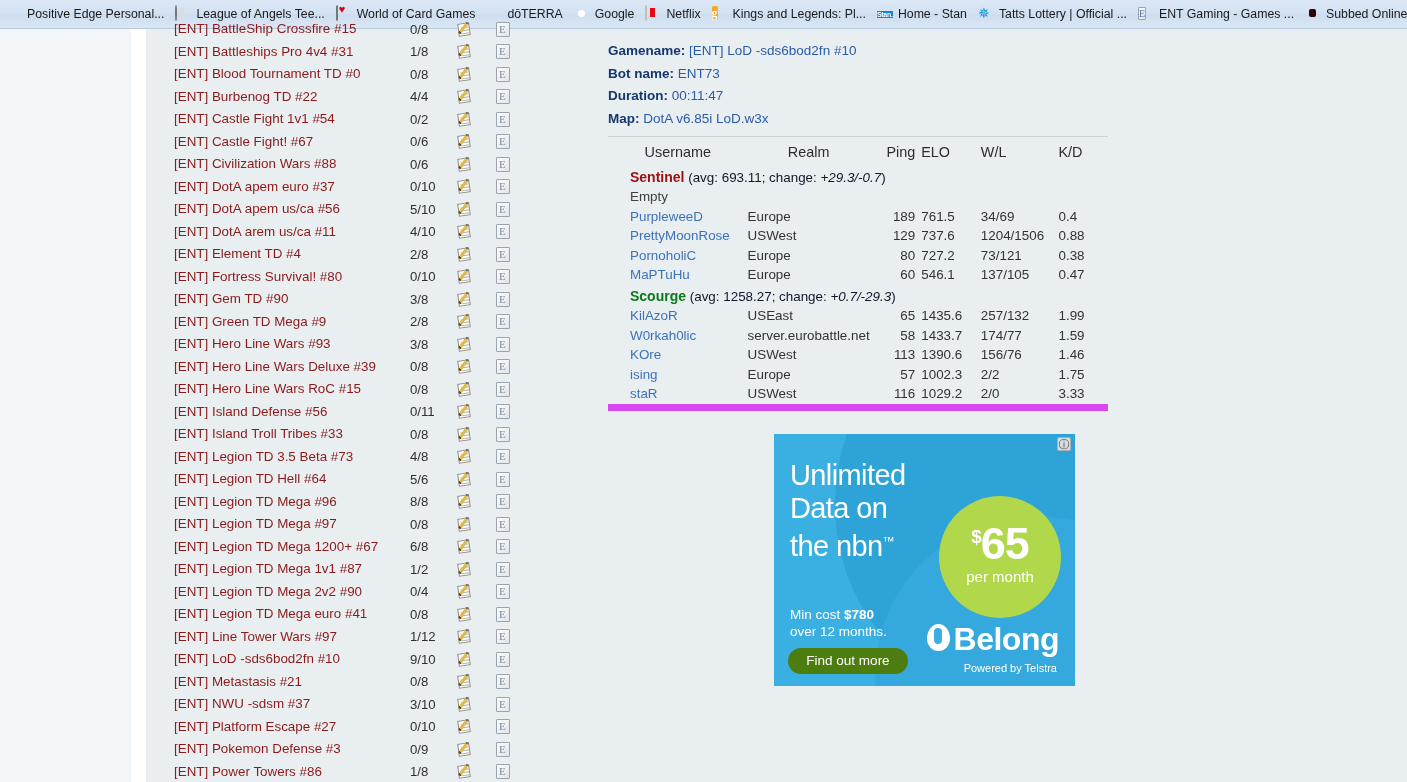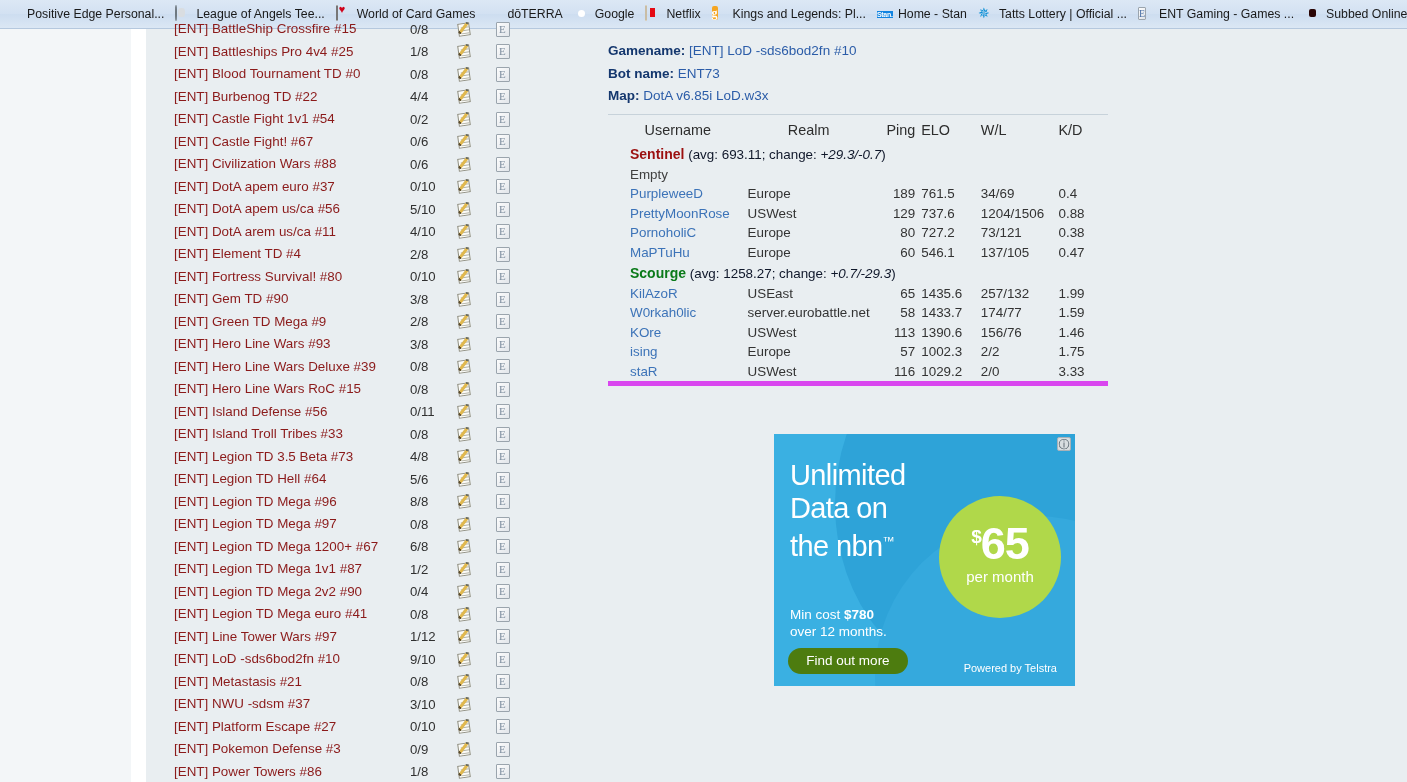--- a/index.html
+++ b/index.html
@@ -234,21 +234,21 @@
     line-height: 22.5px;
     white-space: nowrap;
   }
   .meta-key { font-weight: bold; color: #14376e; }
   .meta-val { color: #2b5ca8; }
 
   #score-table {
     margin-top: 6px;
     width: 500px;
     border-top: 1px solid #c7d2da;
-    border-bottom: 5px solid #d946ef;
+    border-bottom: 7px solid #d946ef;
     border-collapse: collapse;
     font-size: 13.4px;
   }
   #score-table td, #score-table th {
     padding: 0;
     line-height: 19.5px;
     font-weight: normal;
     white-space: nowrap;
   }
   .c-user   { width: 140px; padding-left: 22px !important; text-align: left; }
@@ -450,21 +450,21 @@
             <span class="ico-notepad">
               <span class="pad"></span>
               <span class="pencil"></span>
             </span>
           </span>
           <span class="icon-cell">
             <span class="ico-edoc"></span>
           </span>
         </div>
         <div class="game-row">
-          <span class="game-name">[ENT] Battleships Pro 4v4 #25</span>
+          <span class="game-name">[ENT] Battleships Pro 4v4 #31</span>
           <span class="game-slots">1/8</span>
           <span class="icon-cell">
             <span class="ico-notepad">
               <span class="pad"></span>
               <span class="pencil"></span>
             </span>
           </span>
           <span class="icon-cell">
             <span class="ico-edoc"></span>
           </span>
@@ -884,20 +884,21 @@
           <span class="icon-cell">
             <span class="ico-edoc"></span>
           </span>
         </div>
       </div>
 
     <div id="match-panel">
       <div id="match-meta">
           <div class="meta-line"><span class="meta-key">Gamename:</span> <span class="meta-val">[ENT] LoD -sds6bod2fn #10</span></div>
           <div class="meta-line"><span class="meta-key">Bot name:</span> <span class="meta-val">ENT73</span></div>
+          <div class="meta-line"><span class="meta-key">Duration:</span> <span class="meta-val">00:11:47</span></div>
           <div class="meta-line"><span class="meta-key">Map:</span> <span class="meta-val">DotA v6.85i LoD.w3x</span></div>
         </div>
       <table id="score-table">
         <thead>
           <tr>
             <td class="c-user">Username</td>
             <td class="c-realm">Realm</td>
             <td class="c-ping">Ping</td>
             <td class="c-elo">ELO</td>
             <td class="c-wl">W/L</td>
@@ -1006,17 +1007,21 @@
       </div>
       <div id="ad-circle">
         <div id="ad-price"><span class="cur">$</span><span>65</span></div>
         <div id="ad-permonth">per month</div>
       </div>
       <div id="ad-mincost">
         <span>Min cost </span><b>$780</b><br>
         <span>over 12 months.</span>
       </div>
       <div id="ad-cta">Find out more</div>
+      <div id="ad-brand">
+        <span id="ad-pin"></span>
+          <span>Belong</span>
+      </div>
       <div id="ad-powered">Powered by Telstra</div>
     </div>
 
   </div>
 </div>
 
 </body></html>

